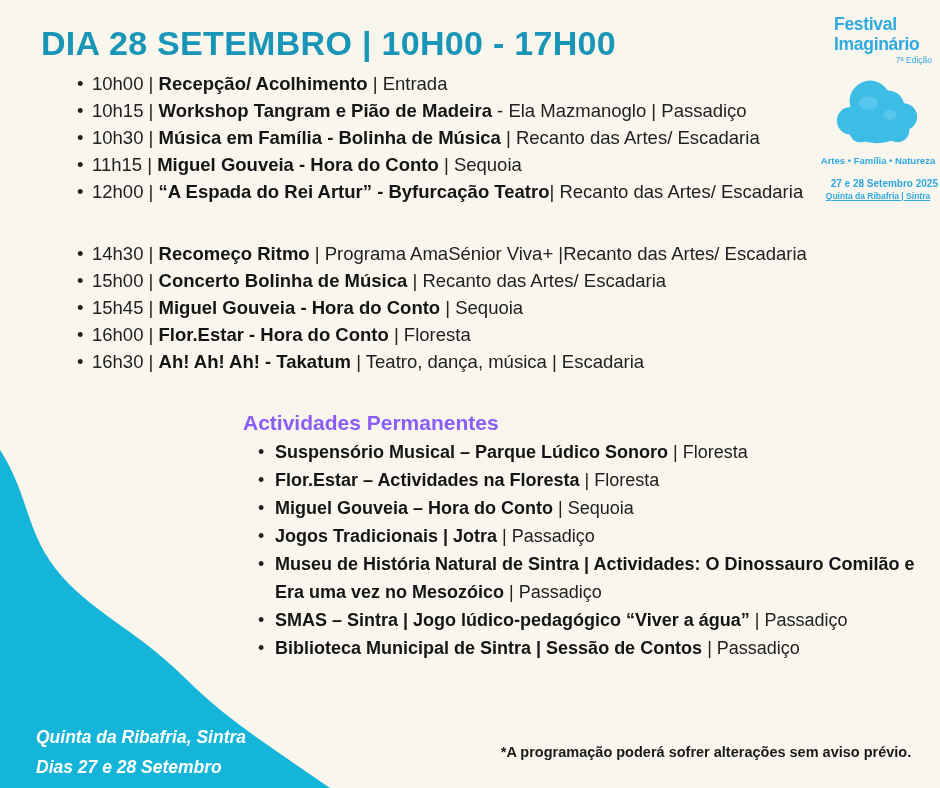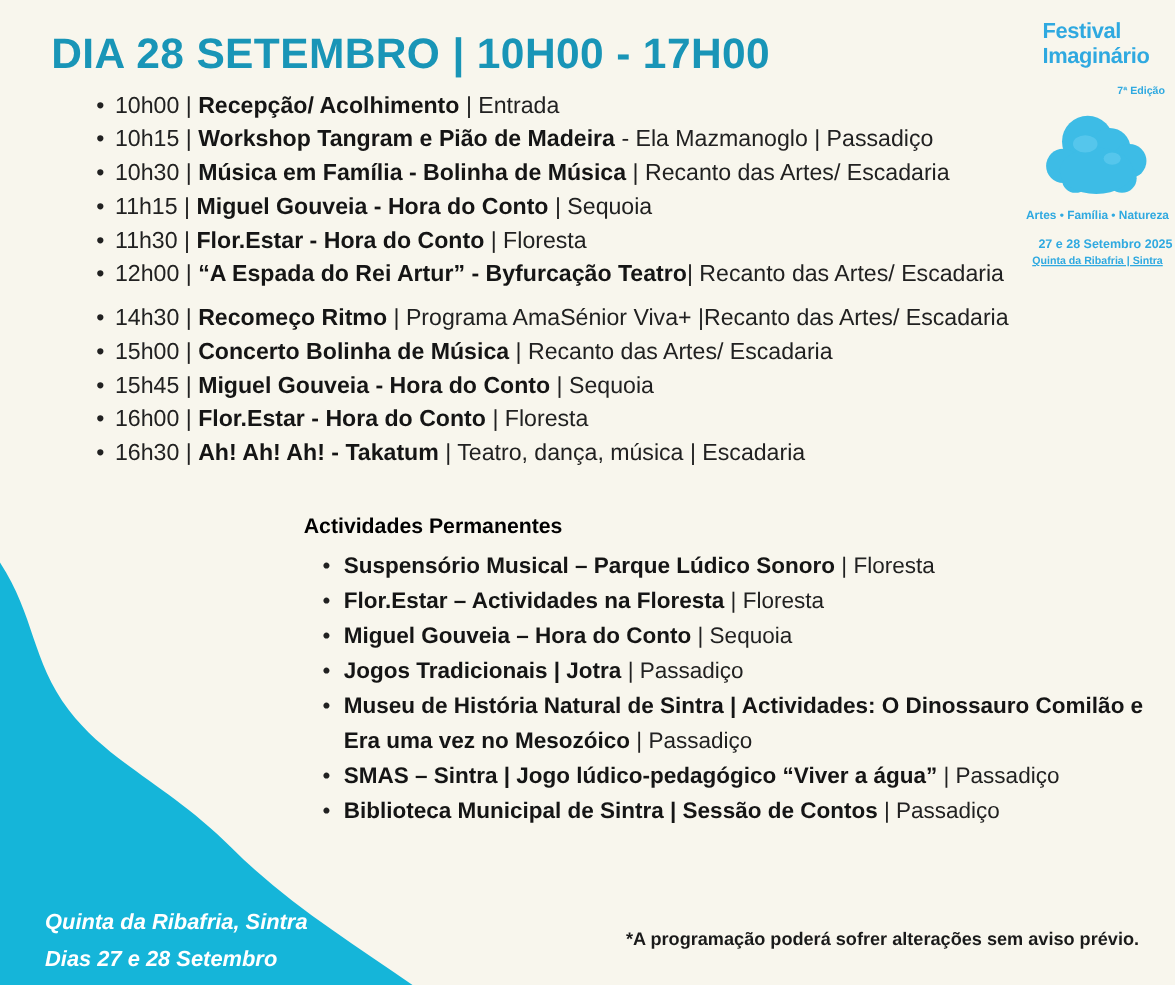--- a/index.html
+++ b/index.html
@@ -44,23 +44,23 @@
     color: #212121;
   }
   ul.events li span.b { font-weight: 700; color:#151515; }
   .morning   { left: 77px; top: 70px; }
   .afternoon { left: 77px; top: 240px; }
   
   .perm-heading {
     position: absolute;
     left: 243px;
     top: 411px;
-    font-size: 17px;
-    font-weight: 700;
-    color: #000000;
+    font-size: 21px;
+    font-weight: 700;
+    color: #8b5cf6;
   }
   ul.perm-items {
     left: 258px;
     top: 438px;
     width: 660px;
   }
   ul.perm-items li {
     padding-left: 17px;
     line-height: 28px;
     font-size: 18px;
@@ -78,22 +78,22 @@
     padding-left: 16px;
     font-size: 17.5px;
     font-weight: 700;
     line-height: 20px;
     letter-spacing: -0.3px;
   }
   .logo-edition {
     text-align: right;
     padding-right: 6px;
     font-size: 8.5px;
-    font-weight: 700;
-    margin-top: 13px;
+    font-weight: 400;
+    margin-top: 1px;
   }
   .logo-cloud { display: block; margin: 4px auto 2px auto; }
   .logo-tagline {
     text-align: center;
     font-size: 9.5px;
     font-weight: 700;
     margin-top: 6px;
     white-space: nowrap;
   }
   .logo-dates {
@@ -167,21 +167,20 @@
     <div class="logo-tagline">Artes • Família • Natureza</div>
     <div class="logo-dates">27 e 28 Setembro 2025</div>
     <div class="logo-venue">Quinta da Ribafria | Sintra</div>
   </div>
 
   <ul class="events morning">
       <li><span>10h00 | </span><span class="b">Recepção/ Acolhimento</span><span> | Entrada</span></li>
       <li><span>10h15 | </span><span class="b">Workshop Tangram e Pião de Madeira</span><span> - Ela Mazmanoglo | Passadiço</span></li>
       <li><span>10h30 | </span><span class="b">Música em Família - Bolinha de Música</span><span> | Recanto das Artes/ Escadaria</span></li>
       <li><span>11h15 | </span><span class="b">Miguel Gouveia - Hora do Conto</span><span> | Sequoia</span></li>
-      <li><span>11h30 | </span><span class="b">Flor.Estar - Hora do Conto</span><span> | Floresta</span></li>
       <li><span>12h00 | </span><span class="b">“A Espada do Rei Artur” - Byfurcação Teatro</span><span>| Recanto das Artes/ Escadaria</span></li>
     </ul>
 
   <ul class="events afternoon">
       <li><span>14h30 | </span><span class="b">Recomeço Ritmo</span><span> | Programa AmaSénior Viva+ |Recanto das Artes/ Escadaria</span></li>
       <li><span>15h00 | </span><span class="b">Concerto Bolinha de Música</span><span> | Recanto das Artes/ Escadaria</span></li>
       <li><span>15h45 | </span><span class="b">Miguel Gouveia - Hora do Conto</span><span> | Sequoia</span></li>
       <li><span>16h00 | </span><span class="b">Flor.Estar - Hora do Conto</span><span> | Floresta</span></li>
       <li><span>16h30 | </span><span class="b">Ah! Ah! Ah! - Takatum</span><span> | Teatro, dança, música | Escadaria</span></li>
     </ul>

